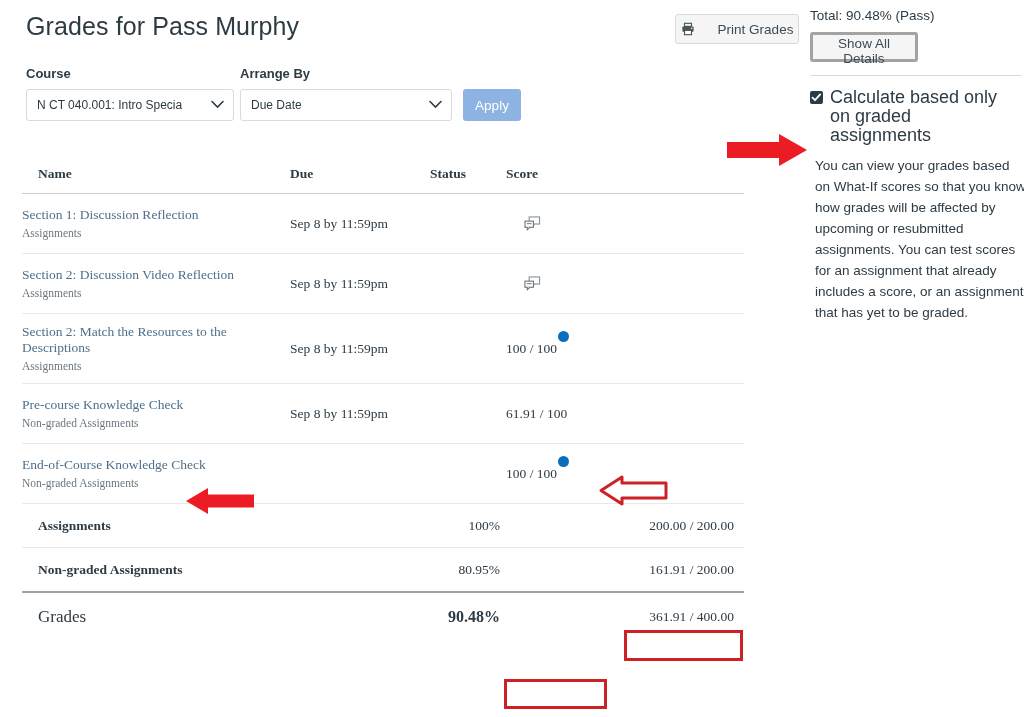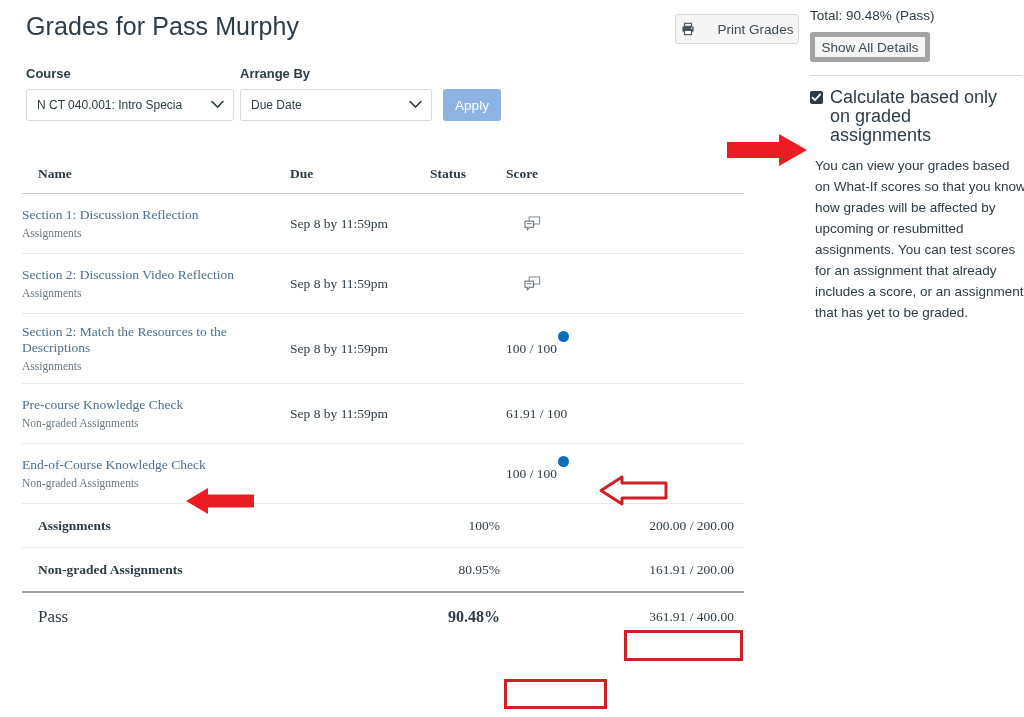--- a/index.html
+++ b/index.html
@@ -88,21 +88,21 @@
     display: flex;
     align-items: center;
     padding: 0 26px 0 10px;
     font-size: 12px;
     color: #2d3b45;
     overflow: hidden;
     white-space: nowrap;
     cursor: pointer;
   }
   .select-box.course { width: 208px; }
-  .select-box.arrange { width: 192px; margin-left: 6px; }
+  .select-box.arrange { width: 212px; margin-left: 6px; }
   .chev {
     position: absolute;
     right: 9px; top: 50%;
     transform: translateY(-50%);
     display: block;
   }
   .apply-btn {
     margin-left: 11px;
     width: 58px;
     height: 32px;
@@ -230,24 +230,24 @@
   
   .side-total {
     font-size: 13.5px;
     color: #2d3b45;
     margin: 0 0 9px 4px;
   }
   .details-btn {
     display: block;
     margin-left: 4px;
     box-sizing: border-box;
-    width: 120px;
+    width: 108px;
     height: 30px;
     background: #f5f5f5;
-    border: 5px solid #a3a3a3;
+    border: 3px solid #a3a3a3;
     border-radius: 3px;
     font-size: 13.5px;
     font-family: "Liberation Sans", sans-serif;
     color: #3c4b54;
     cursor: pointer;
   }
   .weight-note {
     margin: 13px 0 0 4px;
     font-size: 13.5px;
     font-weight: bold;
@@ -458,21 +458,21 @@
         </tr>
 
         <tr class="summary-row">
           <td class="s-name">Non-graded Assignments</td>
           <td></td>
           <td class="s-pct">80.95%</td>
           <td class="s-score" colspan="2">161.91 / 200.00</td>
         </tr>
 
         <tr class="total-row">
-          <td class="s-name">Pass</td>
+          <td class="s-name">Grades</td>
           <td></td>
           <td class="s-pct">90.48%</td>
           <td class="s-score" colspan="2">361.91 / 400.00</td>
         </tr>
 
       </tbody>
     </table>
   </div>
 
   <div class="right-col">

